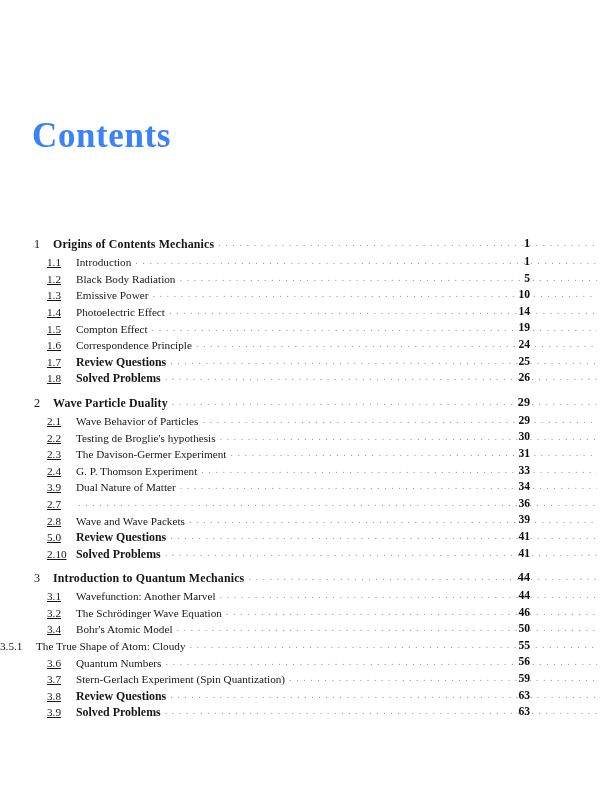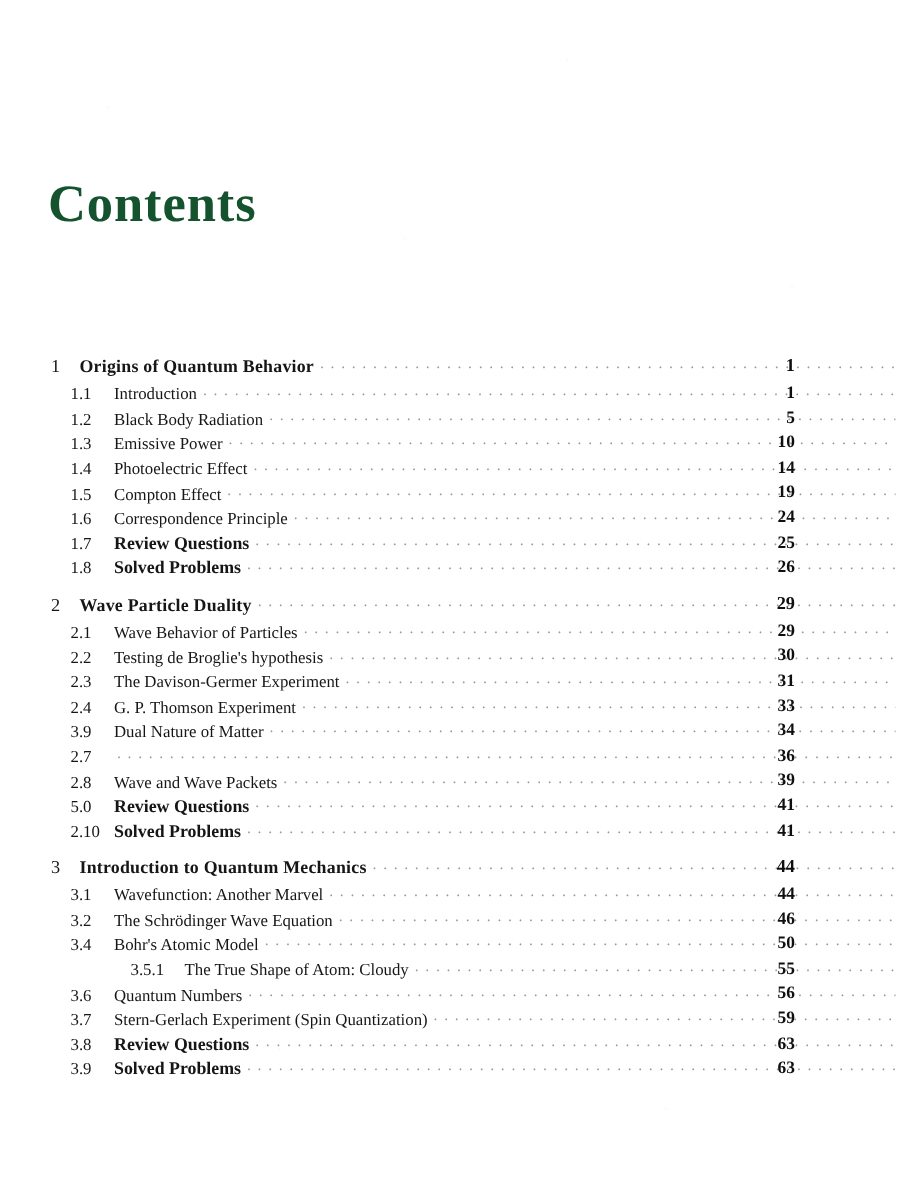--- a/index.html
+++ b/index.html
@@ -18,21 +18,21 @@
   }
 
   
   #page-title {
     position: absolute;
     left: 32px;
     top: 118px;
     font-size: 35px;
     font-weight: bold;
     letter-spacing: 0.6px;
-    color: #14532d;
+    color: #3b82f6;
     line-height: 1;
     white-space: nowrap;
   }
 
   
   #toc {
     position: absolute;
     left: 0;
     top: 236px;
     width: 600px;
@@ -69,26 +69,26 @@
     margin-left: 34px;
   }
   .lvl-chapter .title {
     letter-spacing: 0.15px;
   }
 
   
   .lvl-section .num {
     width: 29px;
     margin-left: 47px;
+    text-decoration: underline;
   }
 
   
   .lvl-sub .num {
     width: 36px;
-    margin-left: 87px;
   }
 
   
   .bold .title {
     font-weight: bold;
     font-size: 11.9px;
   }
   .bold .num {
     font-weight: normal;
   }
@@ -145,21 +145,21 @@
   }
 </style>
 </head>
 <body>
 
 <div id="page-title">Contents</div>
 
 <div id="toc">
     <div class="toc-row lvl-chapter bold">
       <span class="num">1</span>
-      <span class="title">Origins of Quantum Behavior</span>
+      <span class="title">Origins of Contents Mechanics</span>
       <span class="leader"></span>
       <span class="page">1</span>
     </div>
     <div class="toc-row lvl-section">
       <span class="num">1.1</span>
       <span class="title">Introduction</span>
       <span class="leader"></span>
       <span class="page">1</span>
     </div>
     <div class="toc-row lvl-section">

